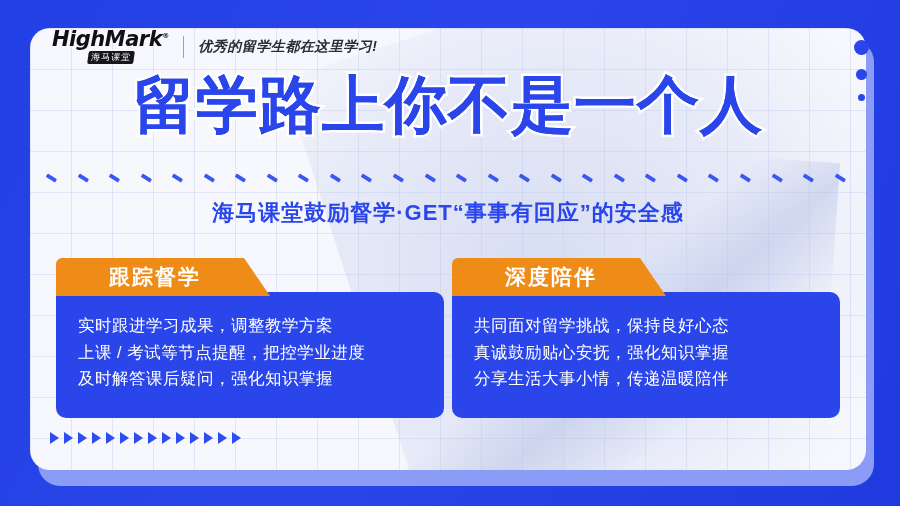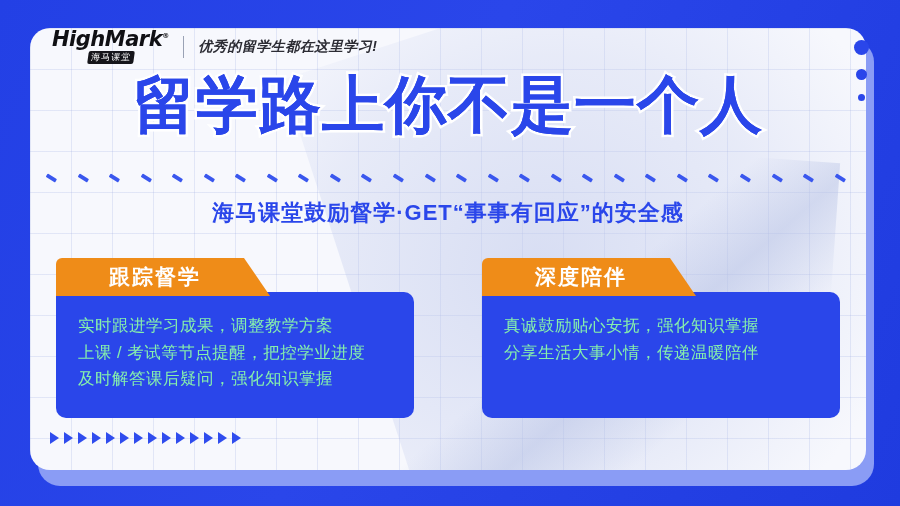--- a/index.html
+++ b/index.html
@@ -59,30 +59,30 @@
     display:flex;justify-content:space-between;align-items:center;}
   .dash{width:11px;height:3.5px;background:#3a57ee;transform:rotate(32deg);border-radius:1px;}
 
   
   .subtitle{position:absolute;left:30px;top:198px;width:836px;text-align:center;
     font-size:22px;font-weight:bold;color:#2a46ea;letter-spacing:1px;white-space:nowrap;}
 
   
   .cards{position:absolute;left:56px;top:258px;width:784px;display:flex;
     justify-content:space-between;}
-  .card{position:relative;width:358px;}
+  .card{position:relative;width:388px;}
   .card-head{position:relative;height:38px;width:214px;background:#ef8c18;
     border-radius:6px 0 0 0;display:flex;align-items:center;justify-content:center;
     clip-path:polygon(0 0,188px 0,214px 38px,0 38px);z-index:3;}
   .card-head span{font-size:21px;font-weight:bold;color:#ffffff;letter-spacing:2px;
     margin-right:16px;}
   .card-body{margin-top:-4px;background:#2a46ea;border-radius:0 10px 10px 10px;
     padding:20px 22px 20px 22px;min-height:86px;}
   .card.right .card-body{border-radius:0 10px 10px 10px;}
-  .card-line{font-size:16.5px;color:#86efac;line-height:1.62;letter-spacing:.5px;
+  .card-line{font-size:16.5px;color:#ffffff;line-height:1.62;letter-spacing:.5px;
     white-space:nowrap;}
 
   
   .arrows{position:absolute;left:50px;top:432px;display:flex;gap:5px;align-items:center;}
   .arrow{width:0;height:0;border-left:9px solid #2f4cee;border-top:6px solid transparent;
     border-bottom:6px solid transparent;}
 
   
   .dots{position:absolute;right:31px;top:40px;display:flex;flex-direction:column;
     align-items:center;gap:14px;}
@@ -158,20 +158,21 @@
         <div class="card-line">上课 / 考试等节点提醒，把控学业进度</div>
         <div class="card-line">及时解答课后疑问，强化知识掌握</div>
       </div>
     </div>
 
     <div class="card right">
       <div class="card-head">
         <span>深度陪伴</span>
       </div>
       <div class="card-body">
+        <div class="card-line">共同面对留学挑战，保持良好心态</div>
         <div class="card-line">真诚鼓励贴心安抚，强化知识掌握</div>
         <div class="card-line">分享生活大事小情，传递温暖陪伴</div>
       </div>
     </div>
   </div>
 
   <div class="arrows">
       <div class="arrow"></div>
       <div class="arrow"></div>
       <div class="arrow"></div>

